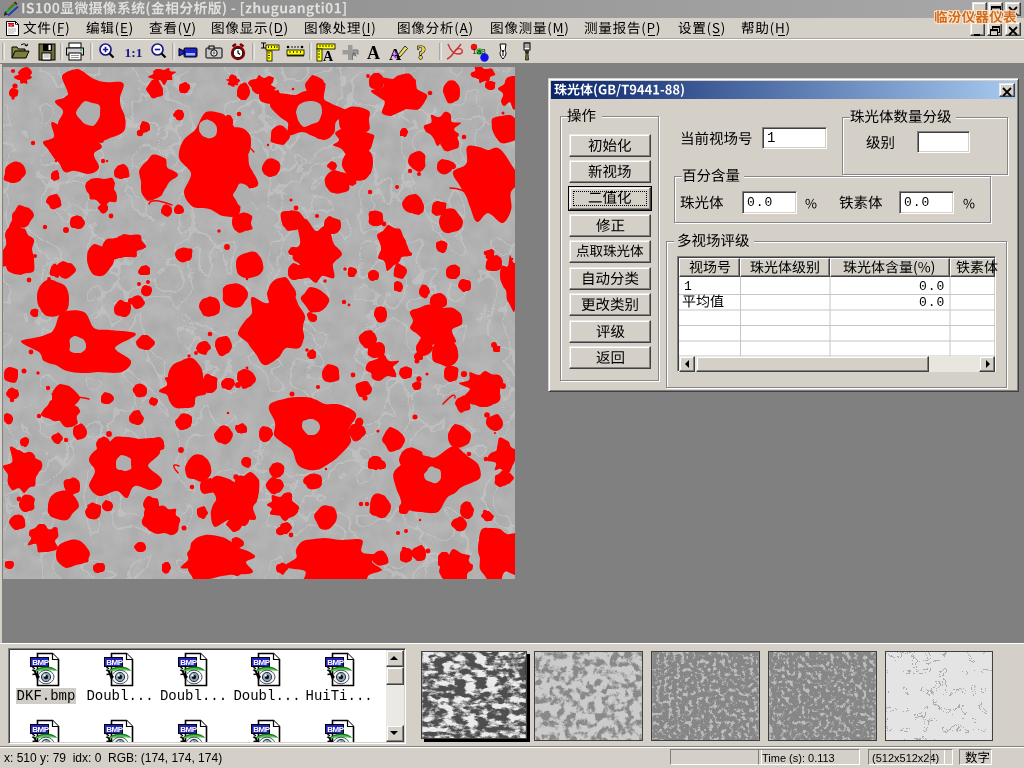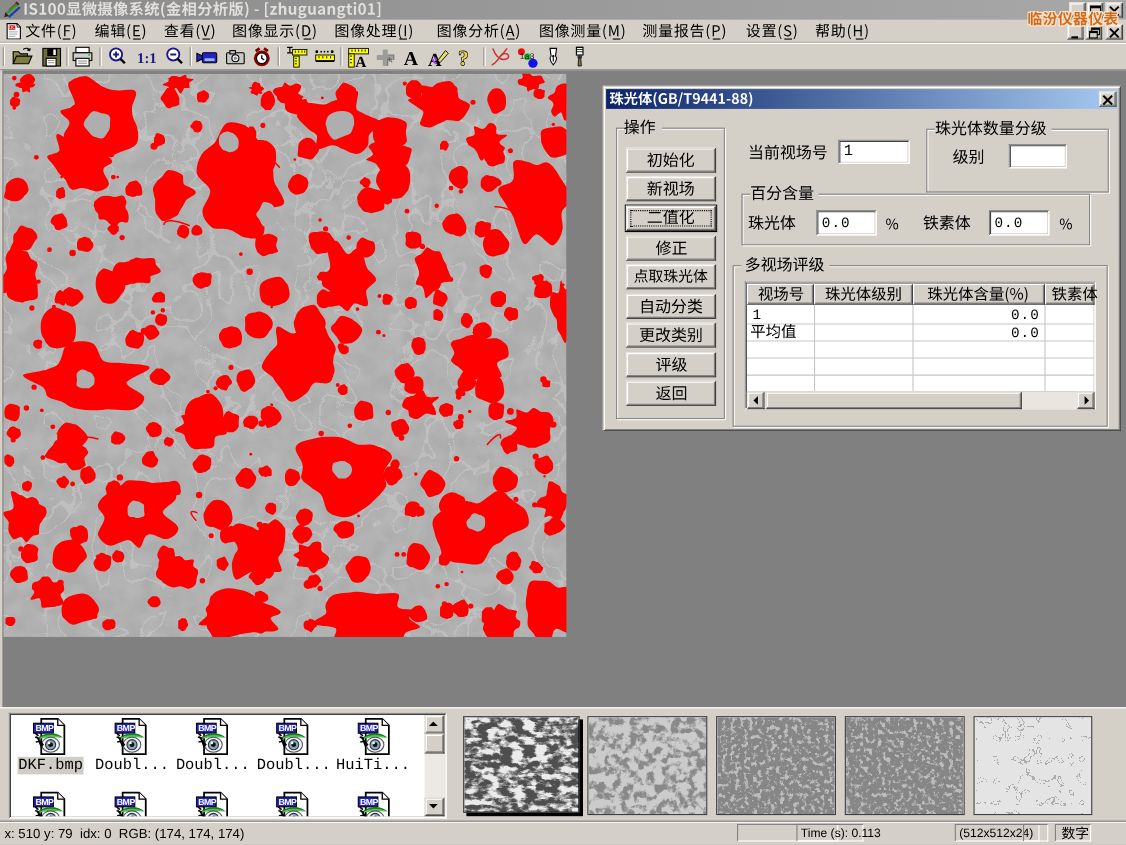--- a/index.html
+++ b/index.html
@@ -907,21 +907,21 @@
     <rect width="109" height="90" fill="#bdbdbd"></rect>
     <rect width="109" height="90" fill="#1a1a1a" filter="url(#t4)"></rect>
   </svg>
 <svg class="abs" style="left:885px;top:651px;border:1px solid #404040" width="108" height="90" viewBox="0 0 108 90">
     <rect width="108" height="90" fill="#e4e4e4"></rect>
     <rect width="108" height="90" fill="#1a1a1a" filter="url(#t5)"></rect>
   </svg>
 <div class="abs" style="left:0;top:746px;width:1024px;height:22px;background:#d4d0c8;border-top:1px solid #808080;box-shadow:inset 0 1px 0 #fff"></div>
 <div class="abs" style="left:4px;top:751px;font-size:12px;color:#000">x: 510 y: 79&nbsp; idx: 0&nbsp; RGB: (174, 174, 174)</div>
 <div class="abs" style="left:670px;top:749px;width:92px;height:16px;border:1px solid;border-color:#808080 #fff #fff #808080"></div>
-<div class="abs" style="left:724px;top:749px;width:61px;height:16px;border:1px solid;border-color:#808080 #fff #fff #808080">
+<div class="abs" style="left:758px;top:749px;width:102px;height:16px;border:1px solid;border-color:#808080 #fff #fff #808080">
     <div style="padding:2px 3px 0;font-size:11px;white-space:nowrap">Time (s): 0.113</div>
   </div>
 <div class="abs" style="left:868px;top:749px;width:77px;height:16px;border:1px solid;border-color:#808080 #fff #fff #808080">
     <div style="padding:2px 3px 0;font-size:11px;white-space:nowrap">(512x512x24)</div>
   </div>
 <div class="abs" style="left:930px;top:749px;width:23px;height:16px;border:1px solid;border-color:#808080 #fff #fff #808080"></div>
 <div class="abs" style="left:959px;top:749px;width:33px;height:16px;border:1px solid;border-color:#808080 #fff #fff #808080"></div>
 <svg style="position:absolute;left:965px;top:751px;" width="27" height="15" viewBox="0 0 27 15">
     <path transform="translate(0 11.0)" d="M5.5 -10.3C5.3 -9.8 4.9 -9 4.6 -8.6L5.2 -8.3C5.5 -8.7 6 -9.3 6.3 -9.9ZM1.1 -9.9C1.4 -9.4 1.8 -8.7 1.9 -8.3L2.6 -8.6C2.5 -9 2.1 -9.7 1.8 -10.2ZM5.1 -3.2C4.8 -2.6 4.4 -2.1 4 -1.6C3.5 -1.8 3 -2.1 2.5 -2.2C2.7 -2.6 2.9 -2.9 3.1 -3.2ZM1.4 -1.9C2 -1.7 2.7 -1.4 3.3 -1C2.5 -0.5 1.5 -0.1 0.5 0.2C0.7 0.4 0.9 0.7 1 0.9C2.1 0.6 3.2 0.1 4.1 -0.6C4.5 -0.4 4.9 -0.1 5.2 0.1L5.8 -0.5C5.5 -0.7 5.1 -1 4.7 -1.2C5.4 -1.9 5.9 -2.8 6.2 -3.9L5.7 -4.1L5.5 -4H3.5L3.8 -4.7L2.9 -4.8C2.8 -4.6 2.7 -4.3 2.6 -4H0.9V-3.2H2.2C1.9 -2.8 1.6 -2.3 1.4 -1.9ZM3.2 -10.5V-8.2H0.6V-7.4H2.9C2.3 -6.6 1.4 -5.8 0.5 -5.4C0.7 -5.3 0.9 -4.9 1 -4.7C1.8 -5.1 2.6 -5.8 3.2 -6.6V-5.1H4.1V-6.8C4.7 -6.3 5.5 -5.7 5.8 -5.4L6.3 -6.1C6 -6.3 4.9 -7 4.3 -7.4H6.6V-8.2H4.1V-10.5ZM7.9 -10.4C7.6 -8.2 7 -6.1 6 -4.8C6.2 -4.7 6.6 -4.4 6.7 -4.2C7.1 -4.7 7.3 -5.2 7.6 -5.8C7.9 -4.6 8.2 -3.5 8.7 -2.5C8 -1.3 7 -0.4 5.6 0.3C5.8 0.5 6.1 0.8 6.2 1C7.4 0.4 8.4 -0.5 9.1 -1.6C9.8 -0.6 10.5 0.3 11.5 0.9C11.7 0.7 11.9 0.3 12.2 0.2C11.1 -0.4 10.3 -1.3 9.6 -2.5C10.3 -3.8 10.7 -5.3 11 -7.2H11.9V-8.1H8.3C8.5 -8.8 8.6 -9.5 8.7 -10.3ZM10.1 -7.2C9.9 -5.8 9.6 -4.5 9.2 -3.5C8.7 -4.6 8.3 -5.9 8.1 -7.2Z M18.2 -4.5V-3.8H13.4V-2.9H18.2V-0.2C18.2 0 18.2 0.1 18 0.1C17.7 0.1 16.9 0.1 16.1 0.1C16.2 0.3 16.4 0.7 16.5 1C17.6 1 18.2 1 18.6 0.8C19.1 0.7 19.2 0.4 19.2 -0.2V-2.9H24.1V-3.8H19.2V-4.2C20.3 -4.8 21.5 -5.7 22.2 -6.5L21.6 -6.9L21.4 -6.9H15.4V-6H20.4C19.8 -5.5 19 -4.9 18.2 -4.5ZM17.8 -10.3C18 -10 18.3 -9.6 18.4 -9.2H13.5V-6.6H14.4V-8.3H23V-6.6H24V-9.2H19.5C19.4 -9.6 19 -10.2 18.7 -10.6Z" fill="#000"></path>
   </svg>

